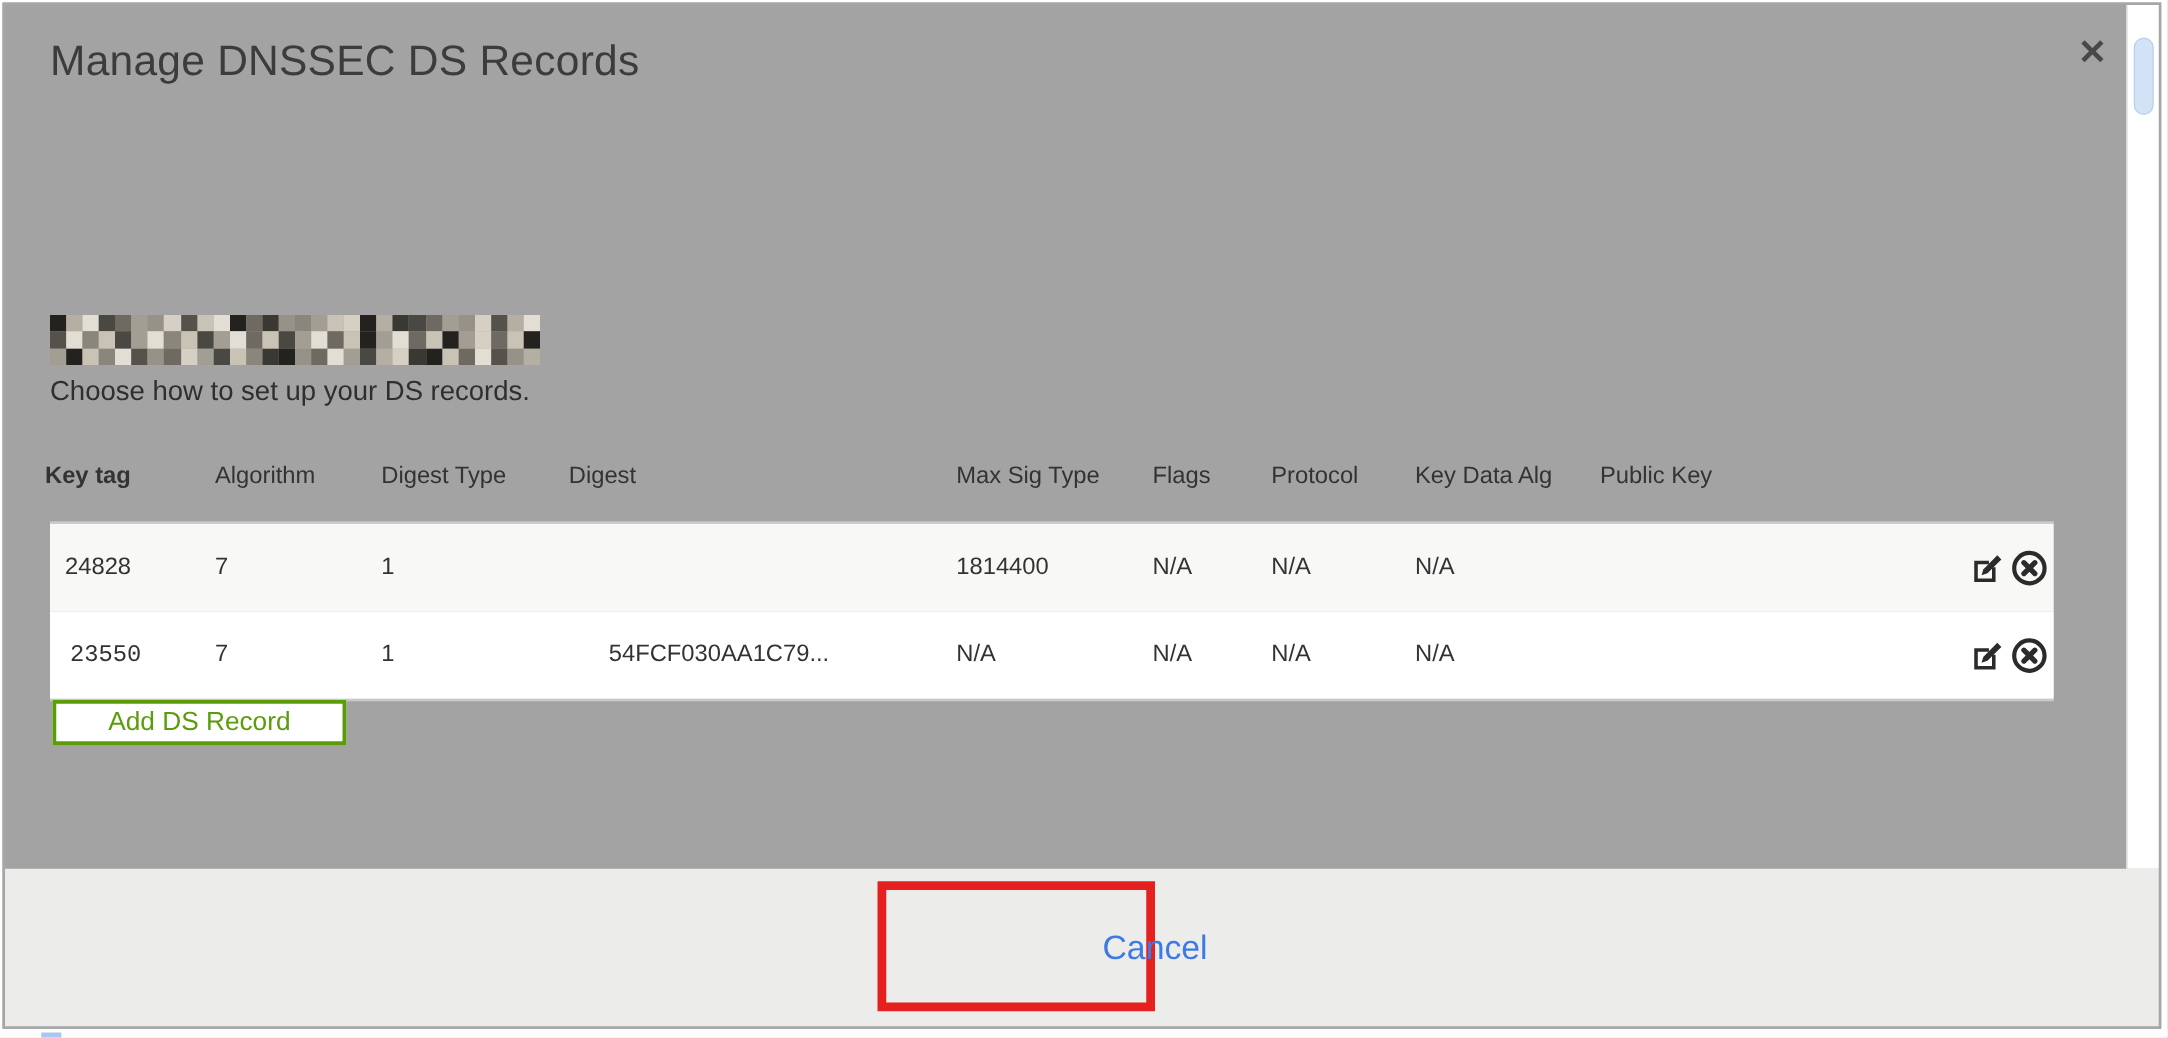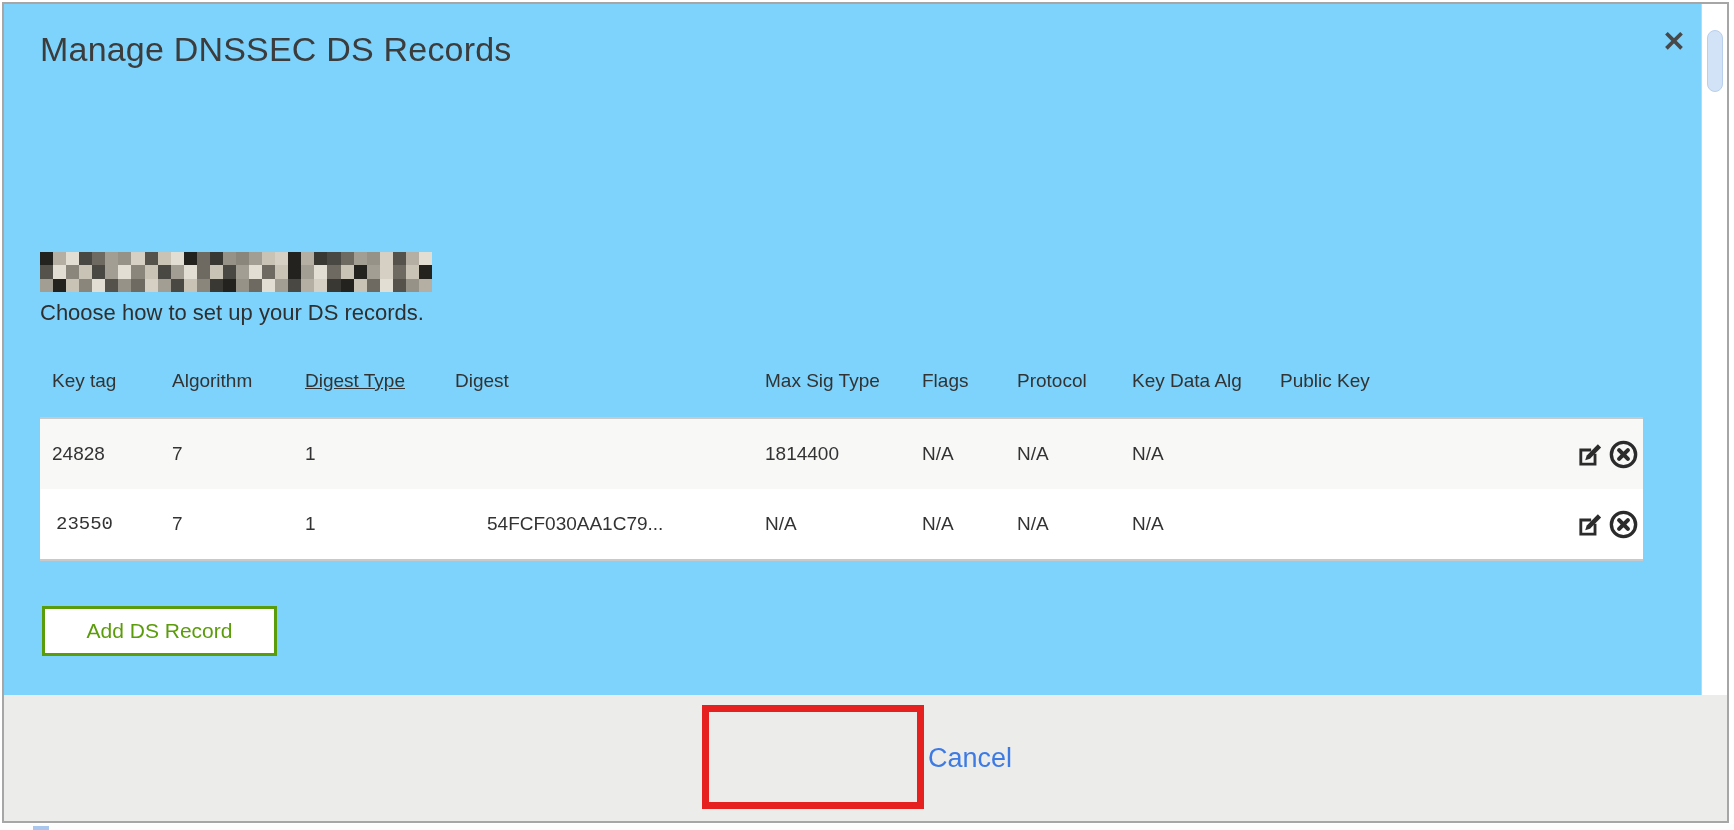--- a/index.html
+++ b/index.html
@@ -5,21 +5,21 @@
   * { margin:0; padding:0; box-sizing:border-box; }
   html,body { width:1734px; height:830px; }
   body { font-family:"Liberation Sans", sans-serif; background:#fff; overflow:hidden; }
   .page { position:relative; width:1734px; height:830px; background:#fff; }
 
   
   .below-strip { position:absolute; left:0; top:824px; width:1734px; height:6px; background:#fdfdfd; }
   .blue-mark { position:absolute; left:33px; top:2px; width:16px; height:4px; background:#a9c7ec; }
 
   .modal { position:absolute; left:2px; top:2px; width:1727px; height:821px;
-           background:#7dd3fc; border:2px solid #a6a6a6; }
+           background:#a3a3a3; border:2px solid #a6a6a6; }
 
   .modal-title { position:absolute; left:36px; top:26px; font-size:34px; font-weight:400;
                  color:#3c3c3c; letter-spacing:0.2px; }
   .close-btn { position:absolute; left:1650px; top:18px; width:40px; height:40px;
                background:none; border:none; font-size:28px; font-weight:700; color:#484848;
                cursor:pointer; line-height:40px; text-align:center; }
 
   
   .redacted { position:absolute; left:36px; top:248px; width:392px; height:40px;
               display:grid; grid-template-columns:repeat(30,1fr); grid-template-rows:repeat(3,1fr); }
@@ -34,33 +34,33 @@
   .tbl-border.bottom { top:555px; }
 
   .trow { position:absolute; left:36px; width:1603px; height:70px; background:#fff; }
   .trow.alt { background:var(--row-alt-bg, #f8f8f7); }
   .tcell { position:absolute; top:0; height:70px; display:flex; align-items:center;
            font-size:19px; color:#333; white-space:nowrap; }
   .row-actions { position:absolute; right:4px; top:0; height:70px; display:flex; align-items:center; gap:2px; }
   .icon-btn { background:none; border:none; padding:0; width:31px; height:31px; cursor:pointer; }
   .icon-btn svg { width:31px; height:31px; display:block; }
 
-  .add-btn { position:absolute; left:38px; top:602px; width:235px; height:50px; background:#fff;
+  .add-btn { position:absolute; left:38px; top:556px; width:235px; height:36px; background:#fff;
              border:3px solid var(--accent-green, #5b9c0a); color:var(--accent-green, #5b9c0a);
              font-size:21px; font-family:"Liberation Sans", sans-serif; cursor:pointer; }
 
   .footer { position:absolute; left:0; top:691px; width:1723px; height:126px;
             background:var(--footer-bg, #ececea); }
   .red-annotation { position:absolute; left:698px; top:10px; width:222px; height:104px;
                     border:7px solid var(--annotation-red, #e5201f); background:transparent; }
   .save-btn { position:absolute; left:721px; top:27px; width:178px; height:75px;
               background:var(--accent-green, #5b9c0a); border:none;
               border-bottom:7px solid var(--accent-green-dark, #4b800a);
               color:#fff; font-size:27px; font-family:"Liberation Sans", sans-serif; cursor:pointer; }
-  .cancel-link { position:absolute; left:924px; top:48px; font-size:27px;
+  .cancel-link { position:absolute; left:878px; top:48px; font-size:27px;
                  color:var(--link-blue, #3d7ae4); text-decoration:none; cursor:pointer; }
 
   
   .scrollbar { position:absolute; left:1697px; top:0; width:26px; height:691px;
                background:#fff; border-left:1px solid #d2d2d2; }
   .scroll-thumb { position:absolute; left:5px; top:26px; width:16px; height:62px;
                   background:#d3e3f7; border:1px solid #b9cfec; border-radius:8px; }
 </style>
 </head>
 <body>
@@ -169,23 +169,23 @@
         <div style="background: rgb(151, 146, 135);"></div>
         <div style="background: rgb(181, 175, 163);"></div>
       </div>
 
     <p class="instruction">Choose how to set up your DS records.</p>
 
     <div id="table-area">
       <div class="tbl-border top"></div>
       <div class="tbl-border bottom"></div>
 
-    <span class="hcell" style="left: 48px;">Key tag</span>
+    <span class="hcell" style="left: 32px; font-weight: bold;">Key tag</span>
         <span class="hcell" style="left: 168px;">Algorithm</span>
-        <span class="hcell" style="left: 301px; text-decoration: underline;">Digest Type</span>
+        <span class="hcell" style="left: 301px;">Digest Type</span>
         <span class="hcell" style="left: 451px;">Digest</span>
         <span class="hcell" style="left: 761px;">Max Sig Type</span>
         <span class="hcell" style="left: 918px;">Flags</span>
         <span class="hcell" style="left: 1013px;">Protocol</span>
         <span class="hcell" style="left: 1128px;">Key Data Alg</span>
         <span class="hcell" style="left: 1276px;">Public Key</span>
         <div class="trow alt" style="top: 415px;">
           <span class="tcell" style="left: 12px;">24828</span>
           <span class="tcell" style="left: 132px;">7</span>
           <span class="tcell" style="left: 265px;">1</span>

